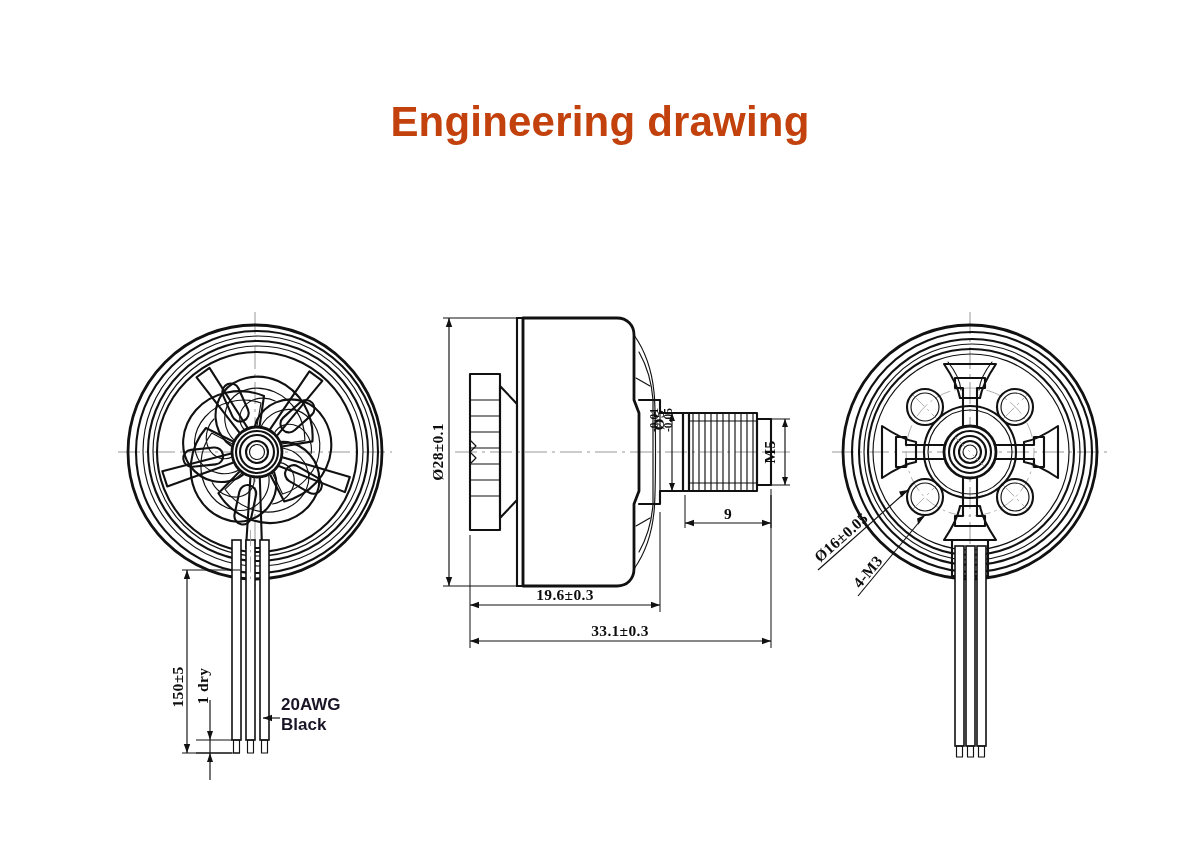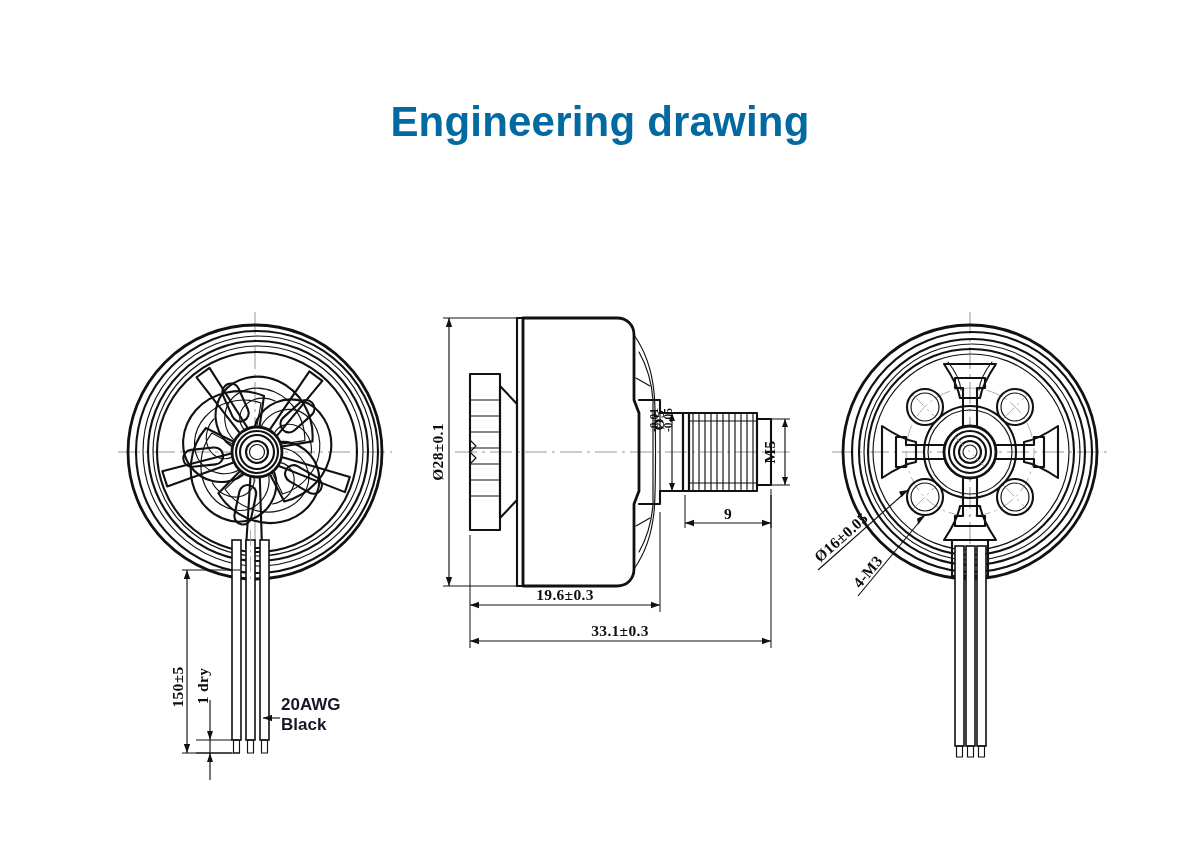--- a/index.html
+++ b/index.html
@@ -13,21 +13,21 @@
   }
   #root{position:relative;width:1200px;height:851px;background:#fff;}
 
   .title{
     position:absolute;
     left:0;right:0;top:98px;
     text-align:center;
     font-size:42px;
     font-weight:bold;
     letter-spacing:0.2px;
-    color:#0369a1;
+    color:#c2410c;
     font-family:"Liberation Sans", sans-serif;
     white-space:nowrap;
   }
 
   svg.drawing{position:absolute;left:0;top:0;width:1200px;height:851px;}
 
   
   .outline{fill:none;stroke:#111;stroke-width:2.1;stroke-linejoin:round;stroke-linecap:round;}
   .outline-h{fill:none;stroke:#111;stroke-width:2.8;stroke-linejoin:round;stroke-linecap:round;}
   .thin{fill:none;stroke:#111;stroke-width:1.15;stroke-linejoin:round;stroke-linecap:round;}

